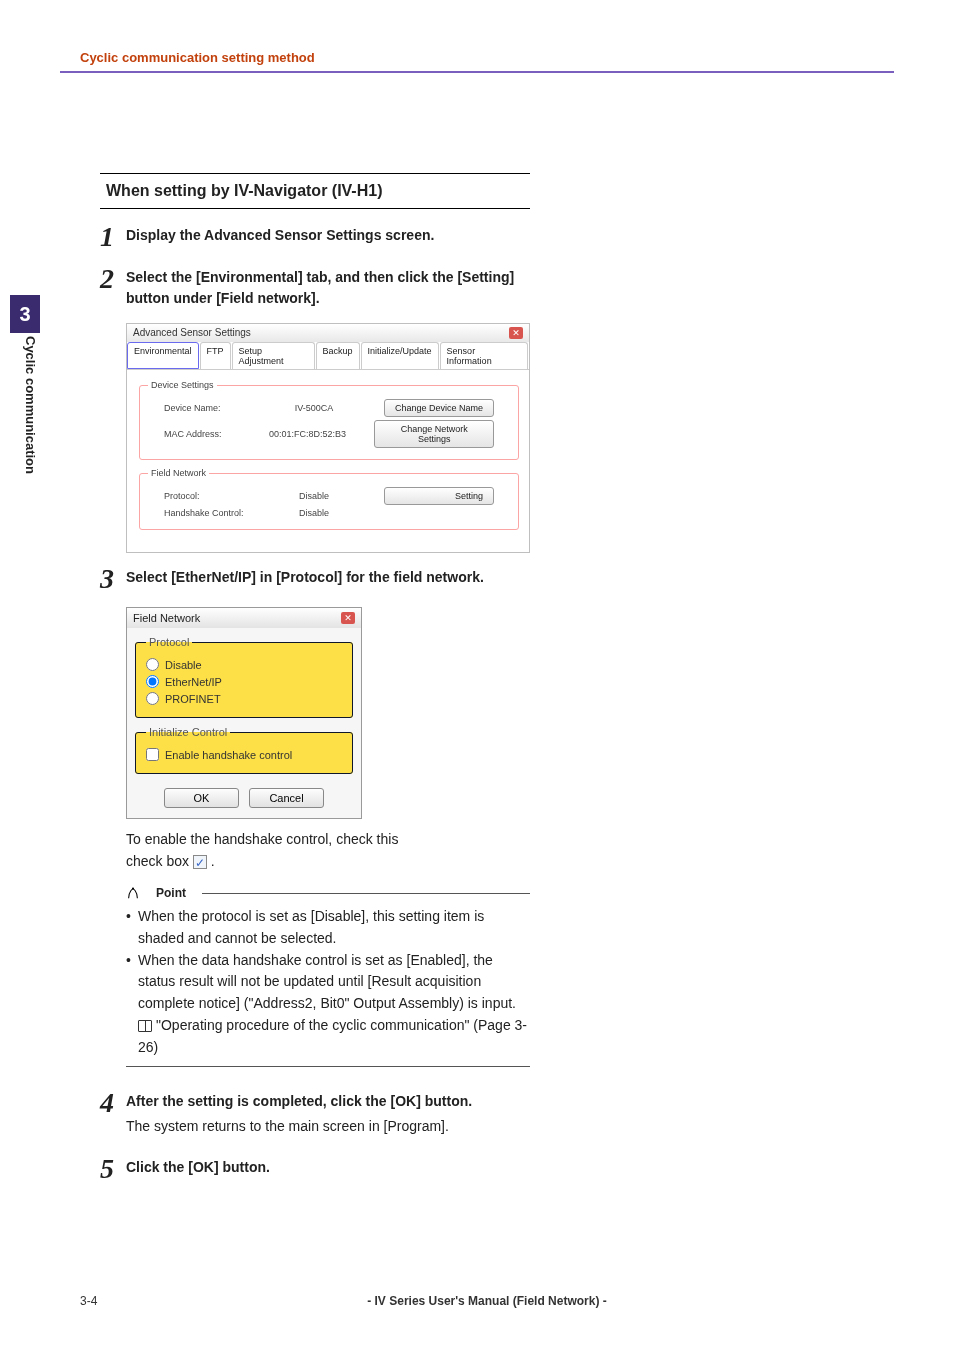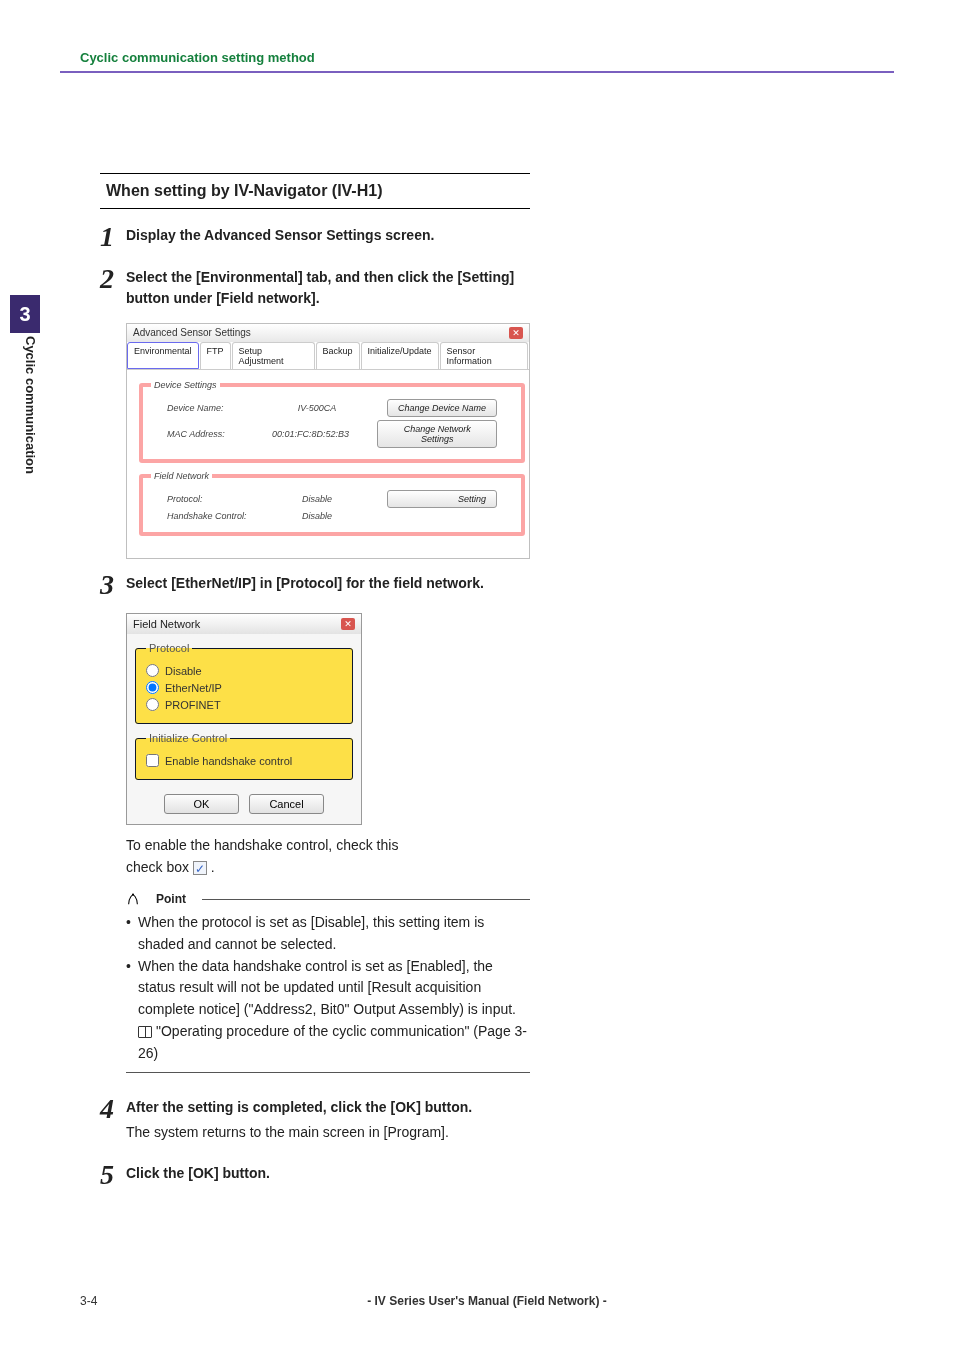--- a/index.html
+++ b/index.html
@@ -1,37 +1,37 @@
 <!DOCTYPE html>
 <html><head>
 <meta charset="utf-8">
 <style>
   * { box-sizing: border-box; margin: 0; padding: 0; }
   html, body { width: 954px; height: 1348px; font-family: Arial, Helvetica, sans-serif; background: #fff; color: #222; }
   .page { position: relative; width: 954px; height: 1348px; padding: 50px 60px 40px 60px; }
-  .running-head { font-size: 13px; font-weight: bold; color: #15803d; margin-left: 20px; }
+  .running-head { font-size: 13px; font-weight: bold; color: #c2410c; margin-left: 20px; }
   .head-rule { border: none; border-top: 2px solid #7a5fbf; margin-top: 6px; }
   .body-wrap { margin-top: 100px; margin-left: 40px; width: 430px; }
   .subhead-box { border-top: 1.5px solid #000; border-bottom: 1.5px solid #000; padding: 8px 6px; margin-bottom: 14px; margin-top: 12px; }
   .subhead { font-size: 16px; font-weight: bold; }
   .intro { font-size: 14px; line-height: 1.55; margin-bottom: 22px; }
   .step { display: flex; margin-bottom: 14px; }
   .step-num { font-family: Georgia, 'Times New Roman', serif; font-size: 28px; font-weight: bold; font-style: italic; width: 26px; line-height: 1; flex-shrink: 0; }
   .step-body { flex: 1; padding-top: 2px; }
   .step-title { font-size: 14px; font-weight: bold; line-height: 1.5; }
   .step-text { font-size: 14px; line-height: 1.5; margin-top: 4px; }
 
   
   .shot1 { margin-left: 26px; margin-top: 6px; margin-bottom: 12px; border: 1px solid #bfbfbf; font-size: 9px; background: #f97316; }
   .shot1 .titlebar { background: linear-gradient(#fff,#e8e8e8); padding: 3px 6px; font-size: 10px; color: #333; display:flex; justify-content:space-between; }
   .shot1 .tabs { display: flex; background:#fff; border-bottom:1px solid #ccc; }
   .shot1 .tab { padding: 3px 6px; font-size: 9px; border: 1px solid #ccc; border-bottom:none; border-top-left-radius:3px; border-top-right-radius:3px; margin-right:1px; background: #fff; }
   .shot1 .tab.active { background:#fff; border:1px solid #6a6aee; }
   .shot1 .panel { padding: 10px 12px 14px; background:#fff; }
-  .shot1 fieldset { border:4px solid #fca5a5; border-radius:3px; padding:6px 8px 8px; margin-bottom:8px;font-style:italic; }
+  .shot1 fieldset { border:1px solid #fca5a5; border-radius:3px; padding:6px 8px 8px; margin-bottom:8px; }
   .shot1 legend { font-size:9px; padding:0 3px; color:#444; }
   .shot1 .row { display:flex; align-items:center; margin:3px 16px; }
   .shot1 .lbl { width: 80px; color:#444; }
   .shot1 .val { width: 140px; text-align:center; color:#444; }
   .shot1 .btn { margin-left:auto; display:inline-block; border:1px solid #999; background:linear-gradient(#fff,#e5e5e5); border-radius:3px; padding:3px 10px; font-size:9px; text-align:center; min-width:110px; }
   .closebox { width:14px; height:12px; background:#d8554f; color:#fff; font-size:9px; display:flex; align-items:center; justify-content:center; border-radius:2px; }
 
   
   .shot2 { margin-left: 26px; margin-top: 8px; margin-bottom: 10px; width: 236px; border:1px solid #9a9a9a; background:#f6f6f6; font-family: "MS Sans Serif", Tahoma, sans-serif; font-size:11px; }
   .shot2 .titlebar2 { background: linear-gradient(#fff,#e3e3e3); padding:4px 6px; display:flex; justify-content:space-between; align-items:center; }

